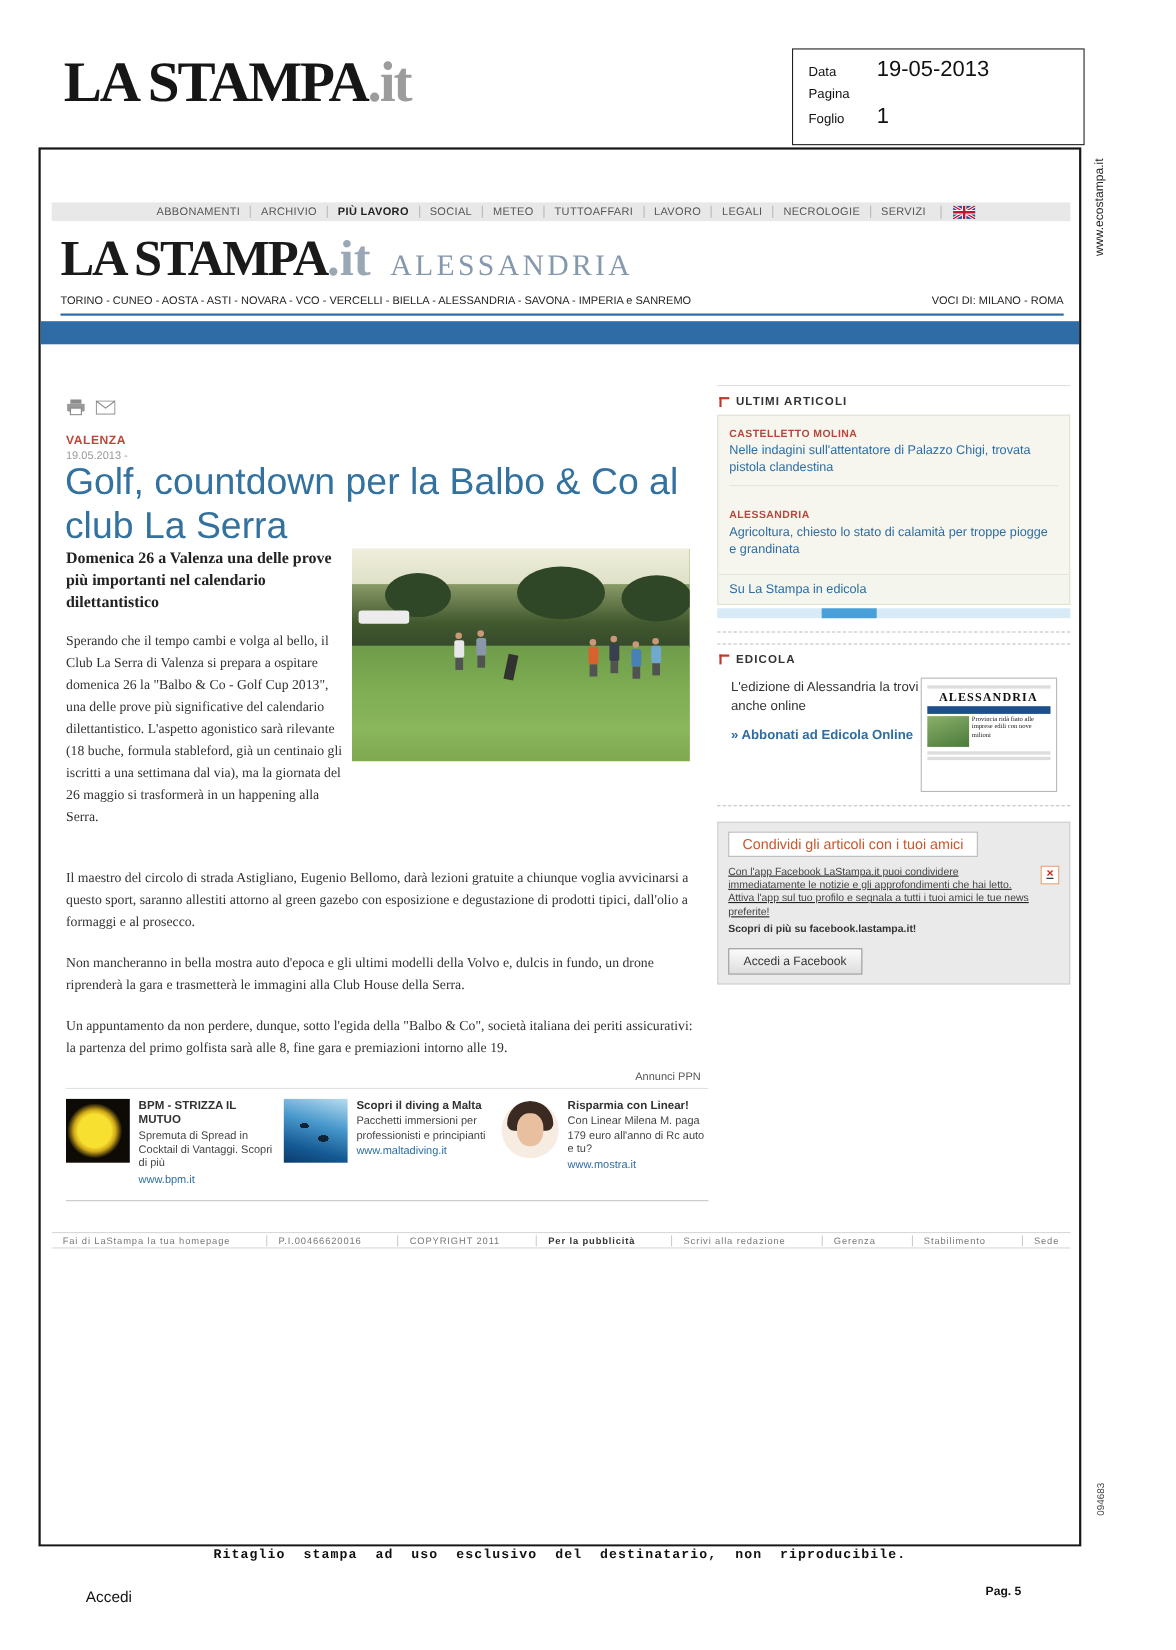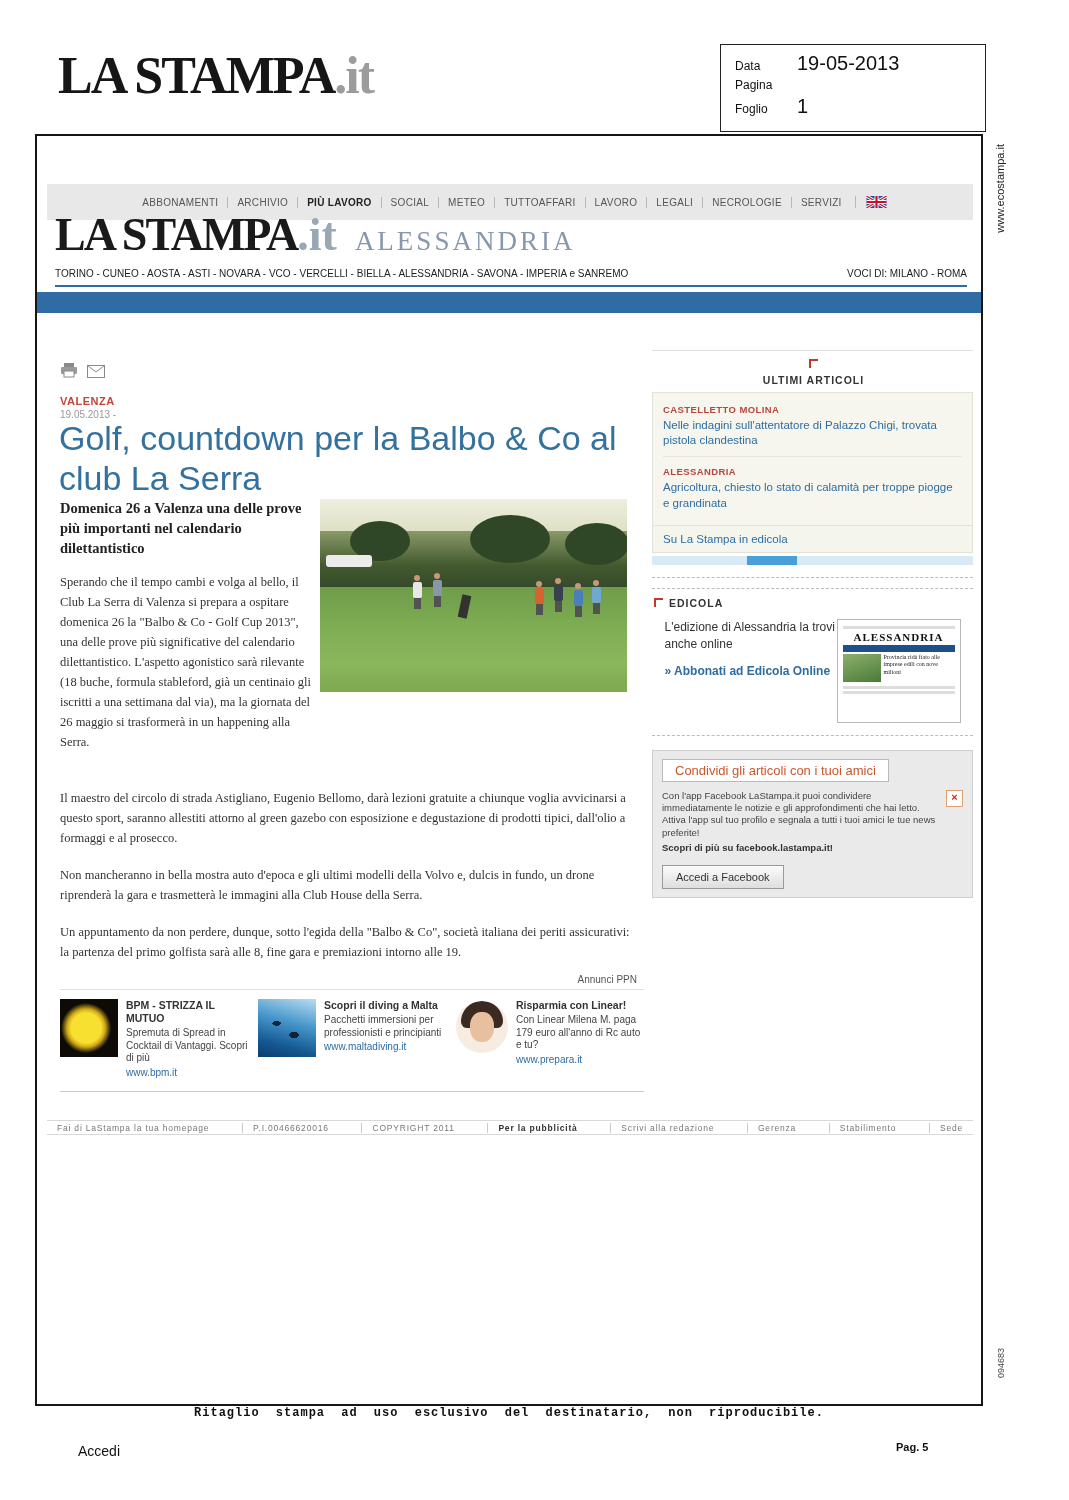--- a/index.html
+++ b/index.html
@@ -20,21 +20,21 @@
   .vert{writing-mode:vertical-rl;transform:rotate(180deg);white-space:nowrap;}
   .eco-url{position:absolute;left:994px;top:144px;font-size:11px;color:#222;}
   .code-vert{position:absolute;left:996px;top:1348px;font-size:9px;color:#444;}
   .ritaglio{position:absolute;left:35px;top:1406px;width:948px;text-align:center;
             font-family:"Liberation Mono",monospace;font-size:12px;font-weight:bold;
             letter-spacing:1px;word-spacing:8px;color:#111;background:#fff;}
   .client{position:absolute;left:78px;top:1443px;font-size:14px;color:#111;}
   .pageref{position:absolute;left:896px;top:1441px;font-size:11px;font-weight:bold;color:#111;}
 
   
-  .navbar{position:absolute;left:10px;top:48px;width:926px;height:36px;background:#e8e8e8;
+  .navbar{position:absolute;left:10px;top:48px;width:926px;height:17px;background:#e8e8e8;
           display:flex;align-items:center;justify-content:center;font-size:10px;color:#555;}
   .nav-item{padding:0 9px;white-space:nowrap;letter-spacing:.3px;}
   .nav-item + .nav-item{border-left:1px solid #b8b8b8;}
   .nav-item.bold{font-weight:bold;color:#222;}
   .nav-flag{margin-left:4px;padding-left:10px;border-left:1px solid #b8b8b8;display:flex;align-items:center;}
   .site-logo{position:absolute;left:18px;top:72px;display:flex;align-items:baseline;
              font-family:"Liberation Serif",serif;}
   .site-logo .main{font-size:46px;font-weight:bold;letter-spacing:-2px;color:#1a1a1a;}
   .site-logo .suffix{font-size:46px;font-weight:bold;color:#9aa7b5;}
   .site-logo .edition{font-size:27px;color:#8598ad;letter-spacing:3px;margin-left:18px;}
@@ -91,24 +91,24 @@
                justify-content:space-between;border-top:1px solid #d8d8d8;border-bottom:1px solid #d8d8d8;
                height:15px;font-size:8.5px;color:#777;letter-spacing:.8px;box-sizing:border-box;}
   .f-item{padding:0 10px;border-left:1px solid #ccc;white-space:nowrap;}
   .f-item:first-child{border-left:none;}
   .f-item.bold{font-weight:bold;color:#333;}
 
   
   .sidebar{position:absolute;left:615px;top:214px;width:321px;}
   .side-header{display:flex;align-items:center;gap:6px;padding:8px 0 6px 2px;font-size:10.5px;
                font-weight:bold;letter-spacing:1px;color:#333;}
-  .side-header.topline{border-top:1px solid #e0e0e0;flex-direction:column;}
+  .side-header.topline{border-top:1px solid #e0e0e0;}
   .corner{width:7px;height:7px;border-top:2px solid #c0392b;border-left:2px solid #c0392b;flex:none;}
   .ultimi-panel{background:#f6f6ee;border:1px solid #e2e2d6;padding:8px 10px 6px;}
-  .u-item{padding:3px 0 8px;border-bottom:1px solid #e6e6da;margin-bottom:6px;}
+  .u-item{padding:3px 0 8px;border-bottom:1px solid #e6e6da;margin-bottom:18px;}
   .u-item.last{border-bottom:none;margin-bottom:0;}
   .u-tag{font-size:9.5px;font-weight:bold;color:#b5473d;letter-spacing:.4px;margin-bottom:3px;}
   .u-text{font-size:11.5px;color:#2d6da3;line-height:1.32;}
   .edicola-strip{background:#f4f6ee;border:1px solid #e2e2d6;border-top:none;padding:7px 10px;
                  font-size:11.5px;color:#2d6da3;}
   .scroll-track{margin-top:3px;height:9px;background:#d8eaf6;position:relative;}
   .scroll-thumb{position:absolute;left:95px;top:0;width:50px;height:9px;background:#49a0d8;}
   .dashed{border-top:1px dashed #bbb;margin-top:12px;height:0;}
   .edicola-wrap{display:flex;justify-content:center;margin-top:4px;}
   .edicola-text{width:172px;font-size:12px;color:#333;line-height:1.45;}
@@ -118,21 +118,21 @@
   .pt-line{height:3px;background:#ddd;margin:2px 0;}
   .pt-mast{font-size:11px;font-weight:bold;letter-spacing:1px;text-align:center;color:#111;}
   .pt-band{height:7px;background:#1d4f8a;margin:2px 0;}
   .pt-row{display:flex;gap:3px;margin-top:2px;}
   .pt-img{width:38px;height:28px;background:linear-gradient(160deg,#8cb06a,#4a7a3a);flex:none;}
   .pt-cap{font-size:6px;line-height:1.3;color:#222;}
 
   .fb-panel{margin-top:14px;background:#eaeaea;border:1px solid #cfcfcf;padding:8px 9px;}
   .fb-title{display:inline-block;background:#fff;border:1px solid #b9b9b9;padding:3px 12px;
             font-size:13px;color:#c9572c;margin-bottom:8px;}
-  .fb-row{display:flex;gap:6px;}
+  .fb-row{display:flex;gap:6px;text-decoration:underline;}
   .fb-body{font-size:9.5px;color:#444;line-height:1.3;flex:1;}
   .fb-close{width:15px;height:15px;flex:none;background:#fff;border:1px solid #e2a070;color:#cc2b20;
             font-size:11px;font-weight:bold;line-height:13px;text-align:center;}
   .fb-bold{font-size:9.5px;font-weight:bold;color:#333;margin-top:3px;}
   .fb-btn{display:inline-block;margin-top:12px;padding:5px 13px;background:linear-gradient(#fbfbfb,#dedede);
           border:1px solid #9a9a9a;border-radius:0;font-size:11px;color:#333;}
 </style>
 </head>
 <body>
 
@@ -282,21 +282,21 @@
         </div>
       </div>
       <div class="ad" style="padding-right:0;">
         <div class="ad-thumb thumb-linear">
           <div class="hair"></div>
           <div class="face"></div>
         </div>
         <div class="ad-body">
           <div class="ad-title">Risparmia con Linear!</div>
           <div>Con Linear Milena M. paga 179 euro all'anno di Rc auto e tu?</div>
-          <div class="ad-link">www.prepara.it</div>
+          <div class="ad-link">www.mostra.it</div>
         </div>
       </div>
     </div>
 
     <div class="site-footer">
       <span class="f-item">Fai di LaStampa la tua homepage</span>
       <span class="f-item">P.I.00466620016</span>
       <span class="f-item">COPYRIGHT 2011</span>
       <span class="f-item bold">Per la pubblicità</span>
       <span class="f-item">Scrivi alla redazione</span>

